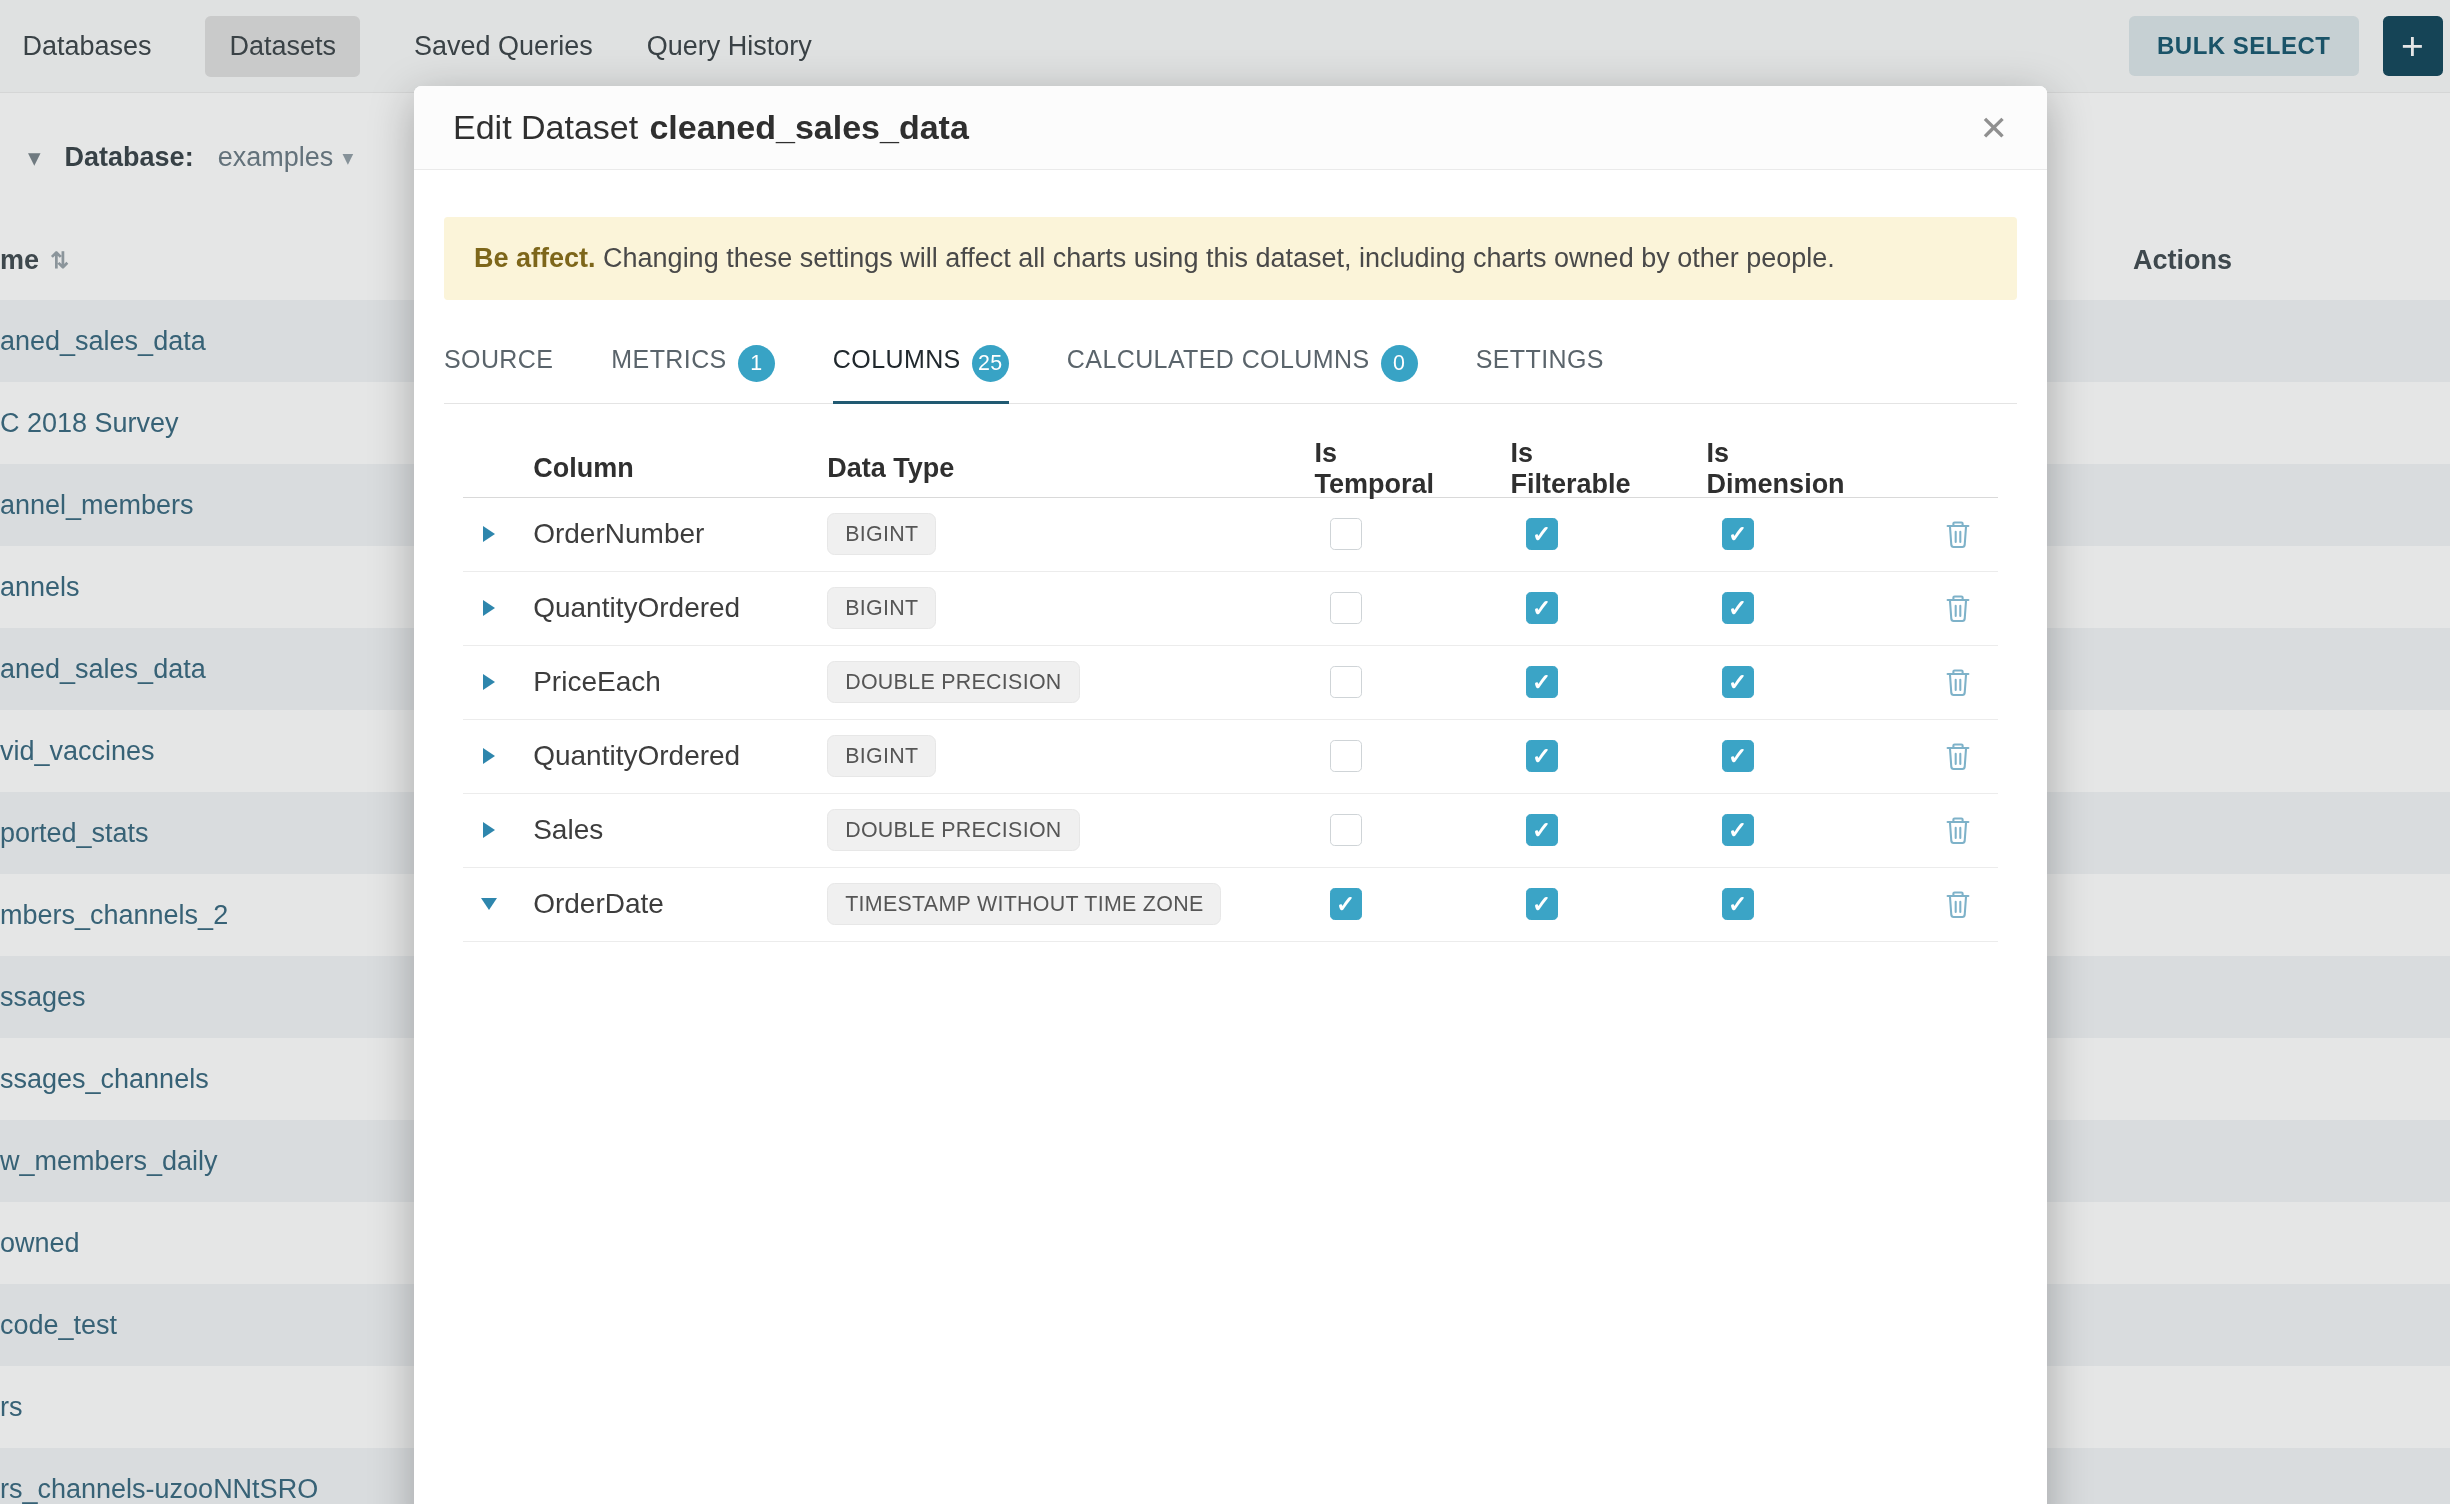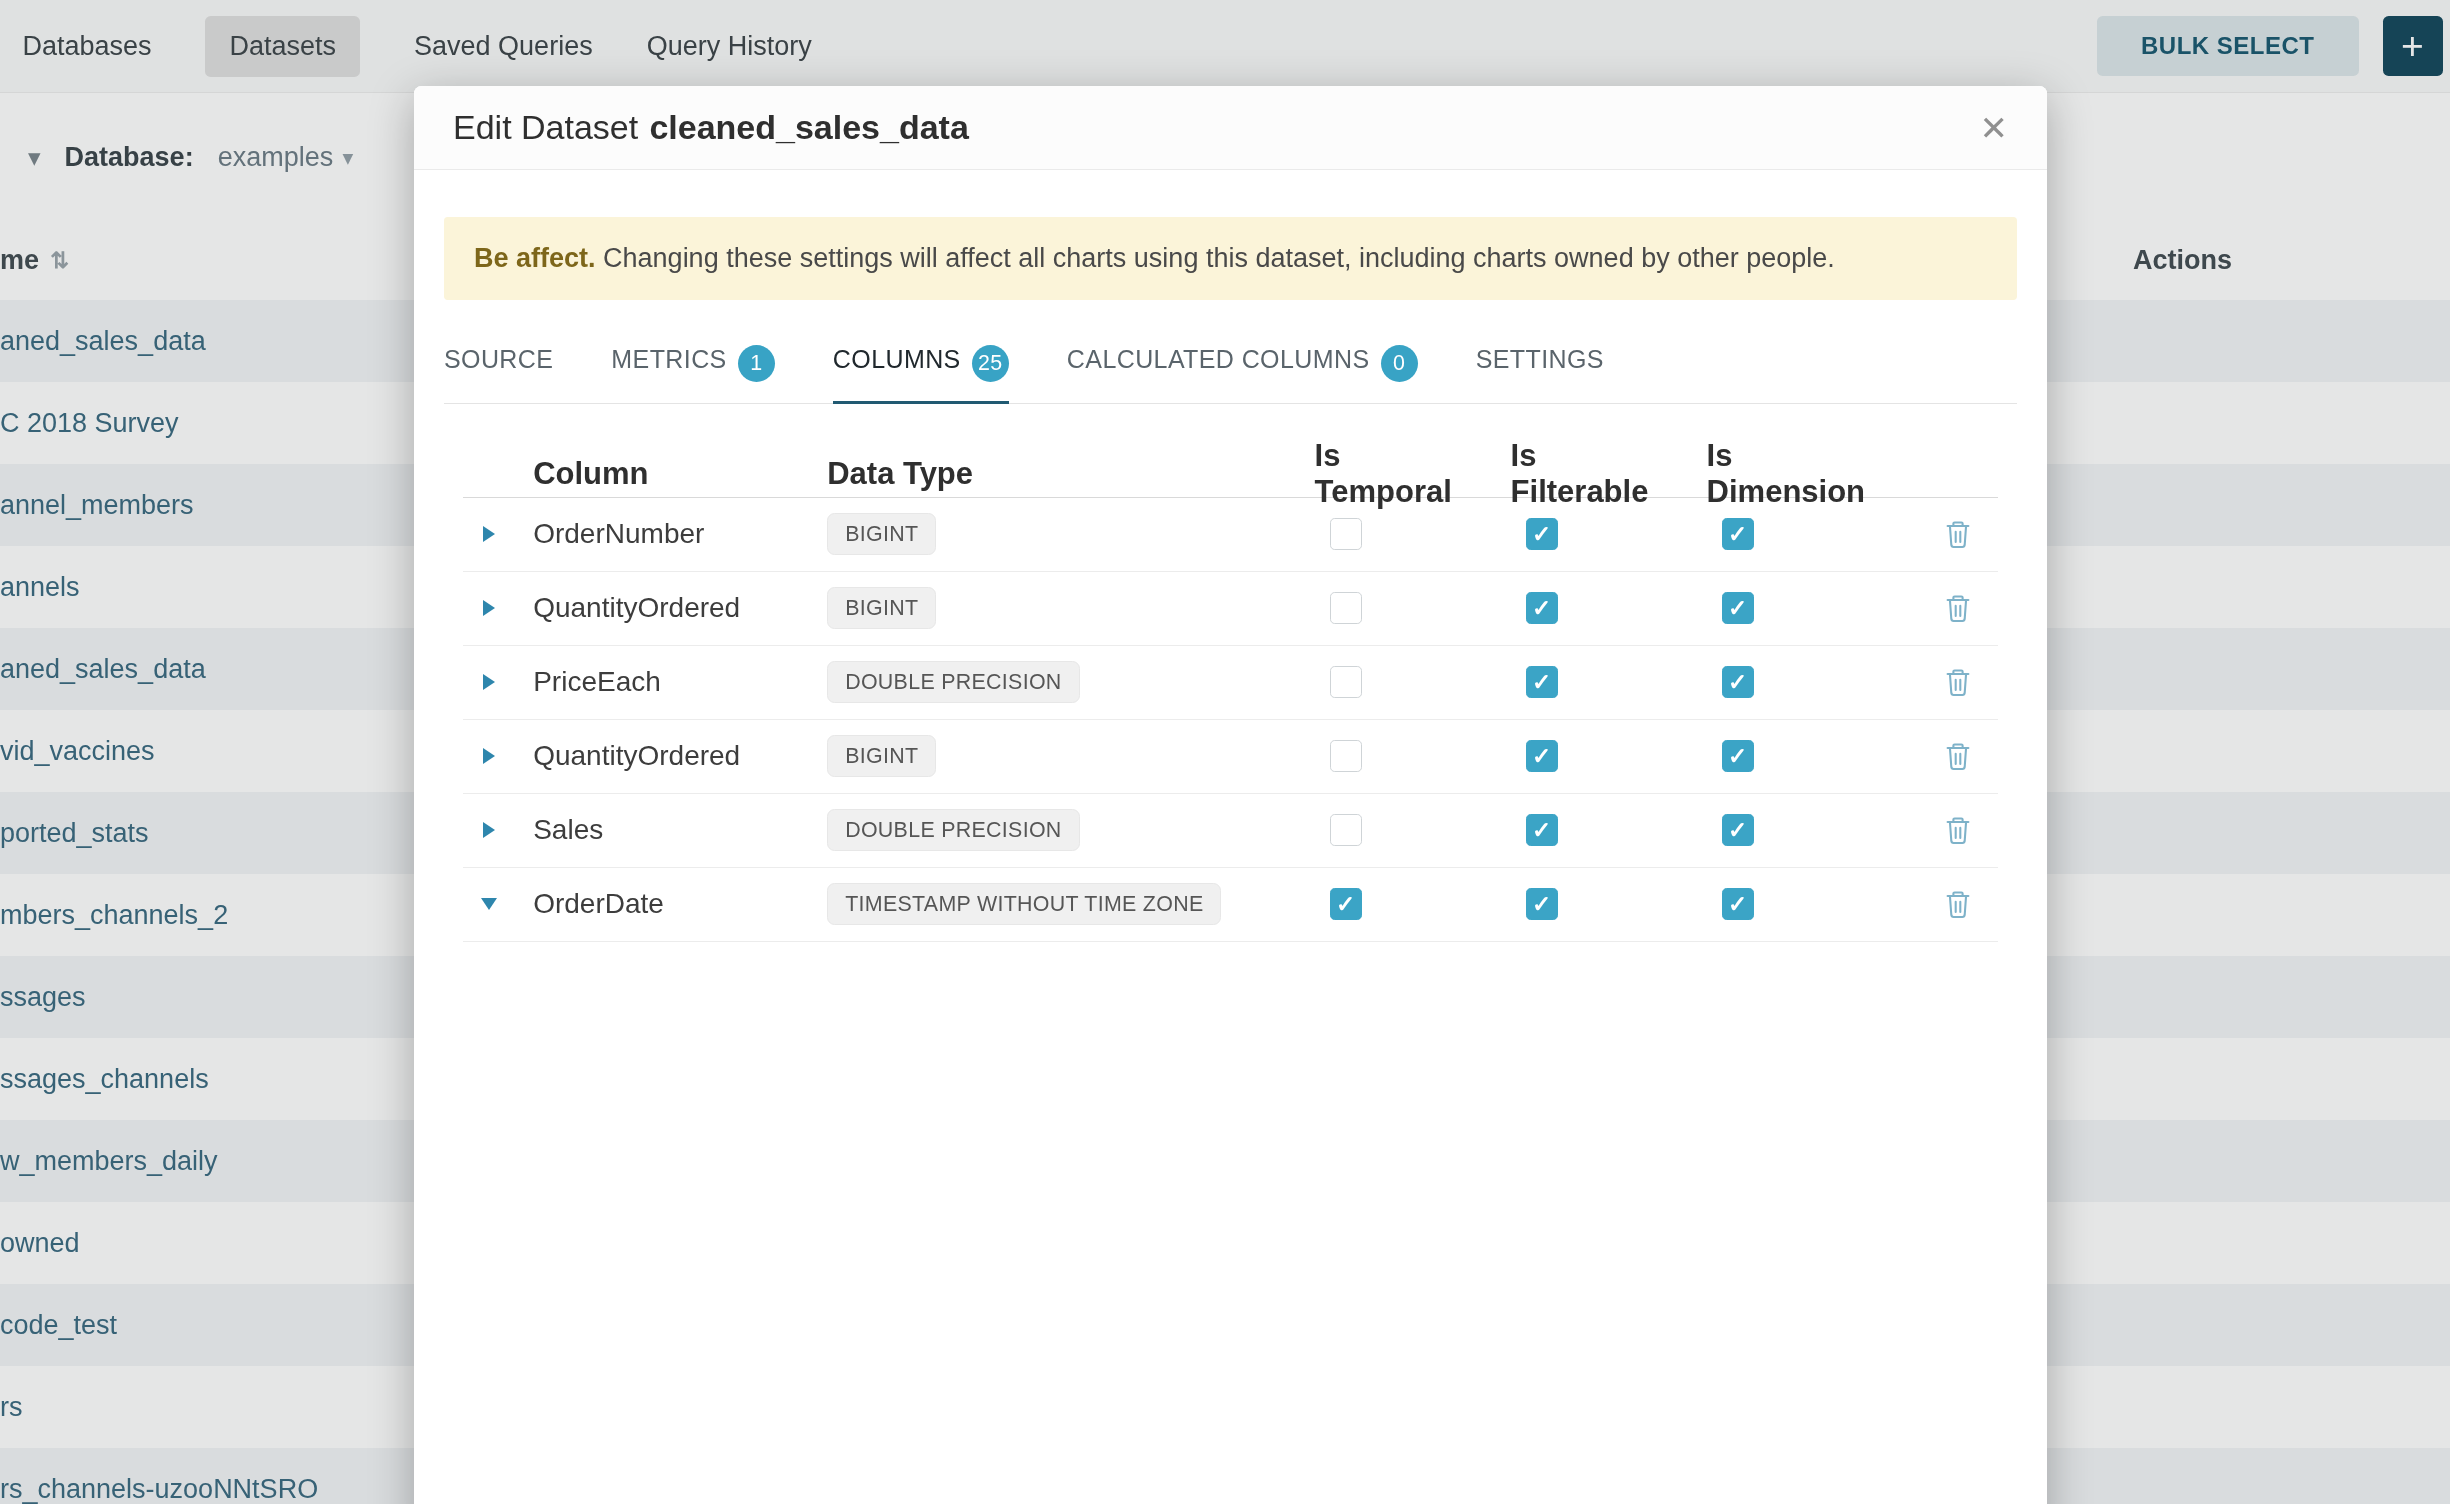--- a/index.html
+++ b/index.html
@@ -13,21 +13,21 @@
   .topnav {
     position:absolute; top:0; left:0; right:0; height:93px;
     background:#f9fafa; border-bottom:0.9px solid #ededed;
     display:flex; align-items:center; padding:0 7.5px 0 22.4px; z-index:1;
   }
   .nav-left { display:flex; align-items:center; gap:54px; }
   .nav-item { font-size:27px; color:#3f474c; cursor:pointer; white-space:nowrap; }
   .nav-item.chip { background:#e0e0e0; padding:15px 24px; border-radius:5.6px; }
   .nav-right { margin-left:auto; display:flex; align-items:center; gap:24px; }
   .bulk-btn {
-    height:60px; padding:0 44px; background:#dde7ea; color:#1b5a72;
+    height:60px; padding:0 28px; background:#dde7ea; color:#1b5a72;
     font-size:24px; font-weight:bold; letter-spacing:0.5px; border-radius:5.6px;
     display:flex; align-items:center; cursor:pointer; white-space:nowrap;
   }
   .plus-btn {
     width:60px; height:60px; background:#16495e; color:#fff; font-size:39px;
     border-radius:5.6px; display:flex; align-items:center; justify-content:center;
     cursor:pointer; flex:none;
   }
 
   
@@ -87,21 +87,21 @@
   .badge {
     min-width:37px; height:37px; border-radius:18.6px; background:#38a3c5; color:#fff;
     font-size:21.4px; display:inline-flex; align-items:center; justify-content:center; padding:0 5.6px;
   }
 
   .cols-table { margin:34px 18.6px 0; }
   .t-head, .t-row {
     display:grid; grid-template-columns:52px 294px 439px 196px 196px 196px 1fr;
     align-items:center;
   }
-  .t-head { height:60px; border-bottom:0.9px solid #d9d9d9; font-weight:bold; font-size:31px; color:#2f2f2f; }
+  .t-head { height:60px; border-bottom:0.9px solid #d9d9d9; font-weight:bold; font-size:27px; color:#2f2f2f; }
   .h-col, .h-type { padding-left:18.6px; }
   .h-check { padding-left:67px; }
   .t-row { height:74px; border-bottom:0.9px solid #ececec; font-size:28px; color:#3d3d3d; }
 
   .cell-caret { display:flex; justify-content:center; cursor:pointer; }
   .caret {
     width:0; height:0;
     border-top:8.4px solid transparent; border-bottom:8.4px solid transparent;
     border-left:12px solid #2e86ad;
   }

